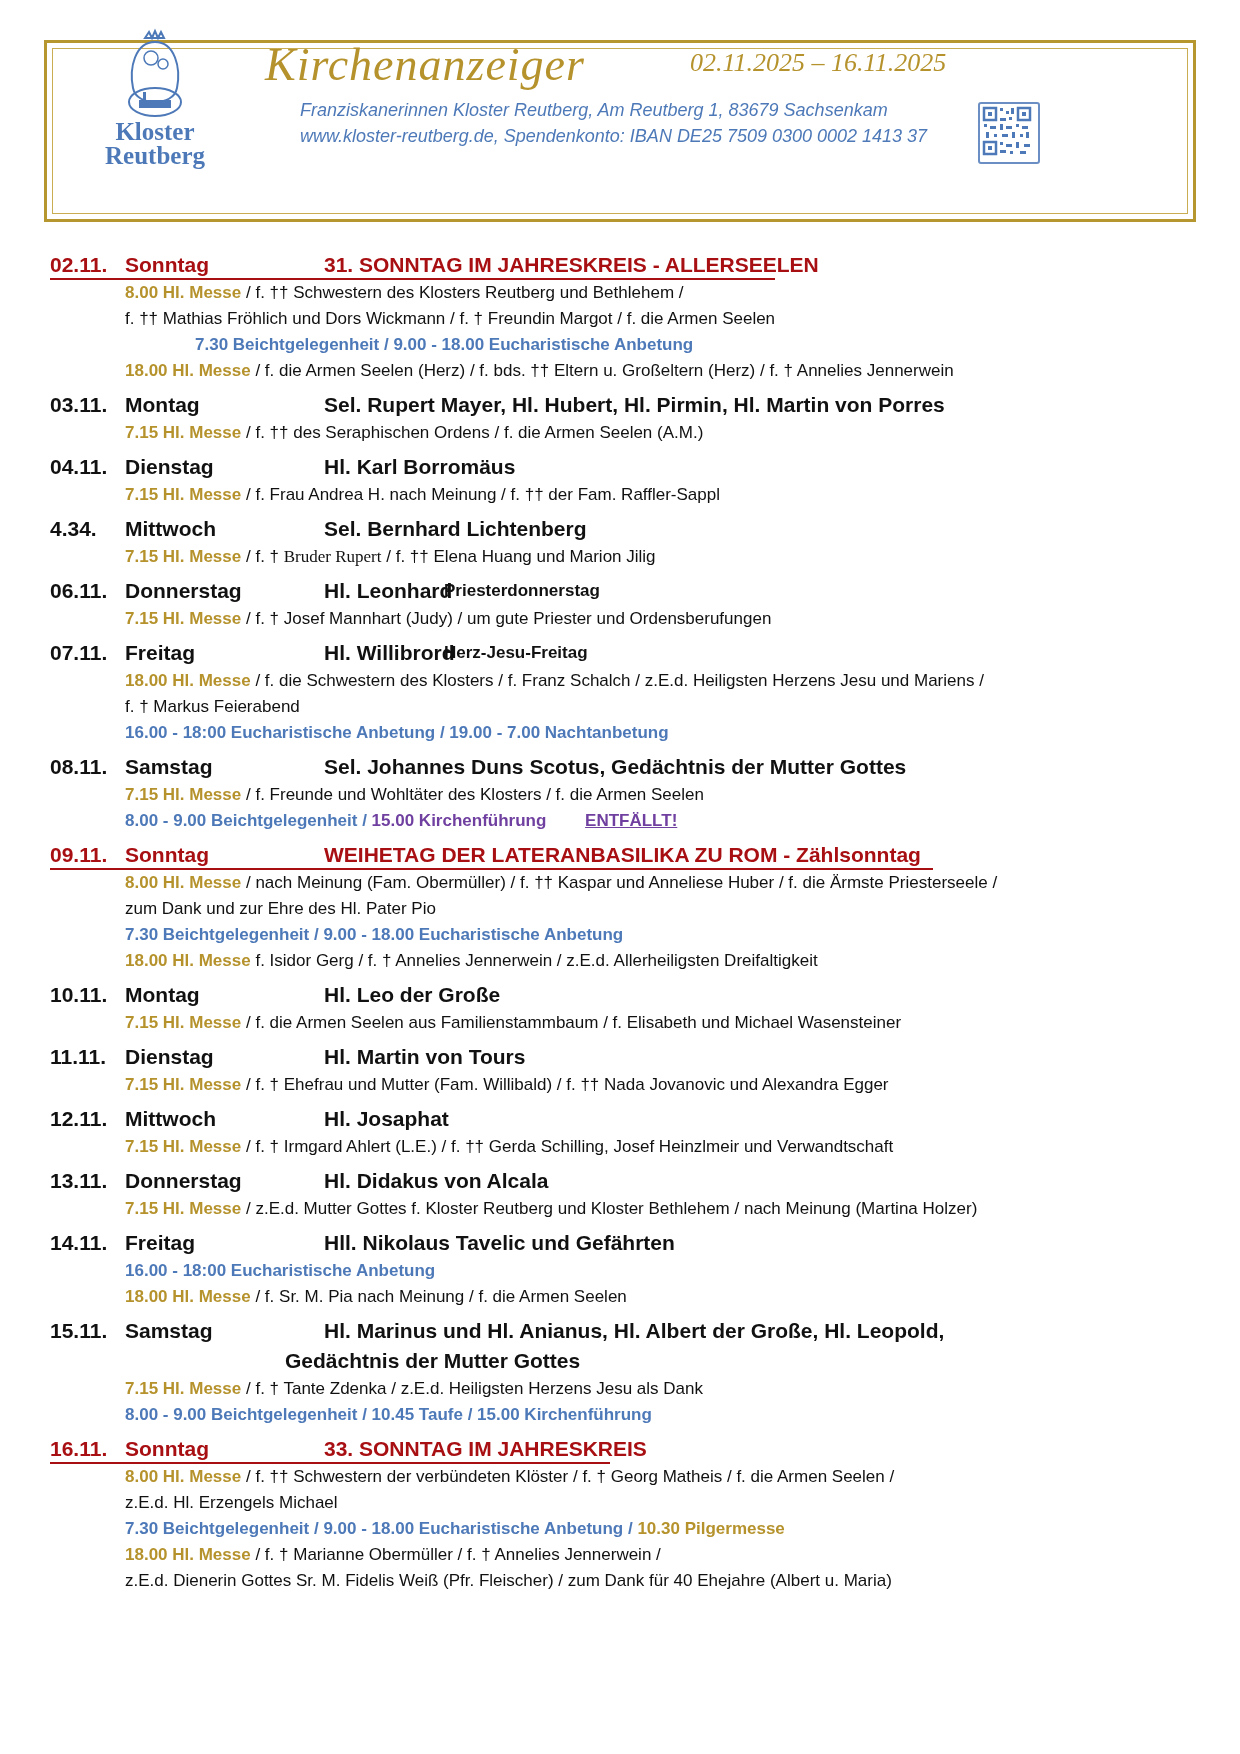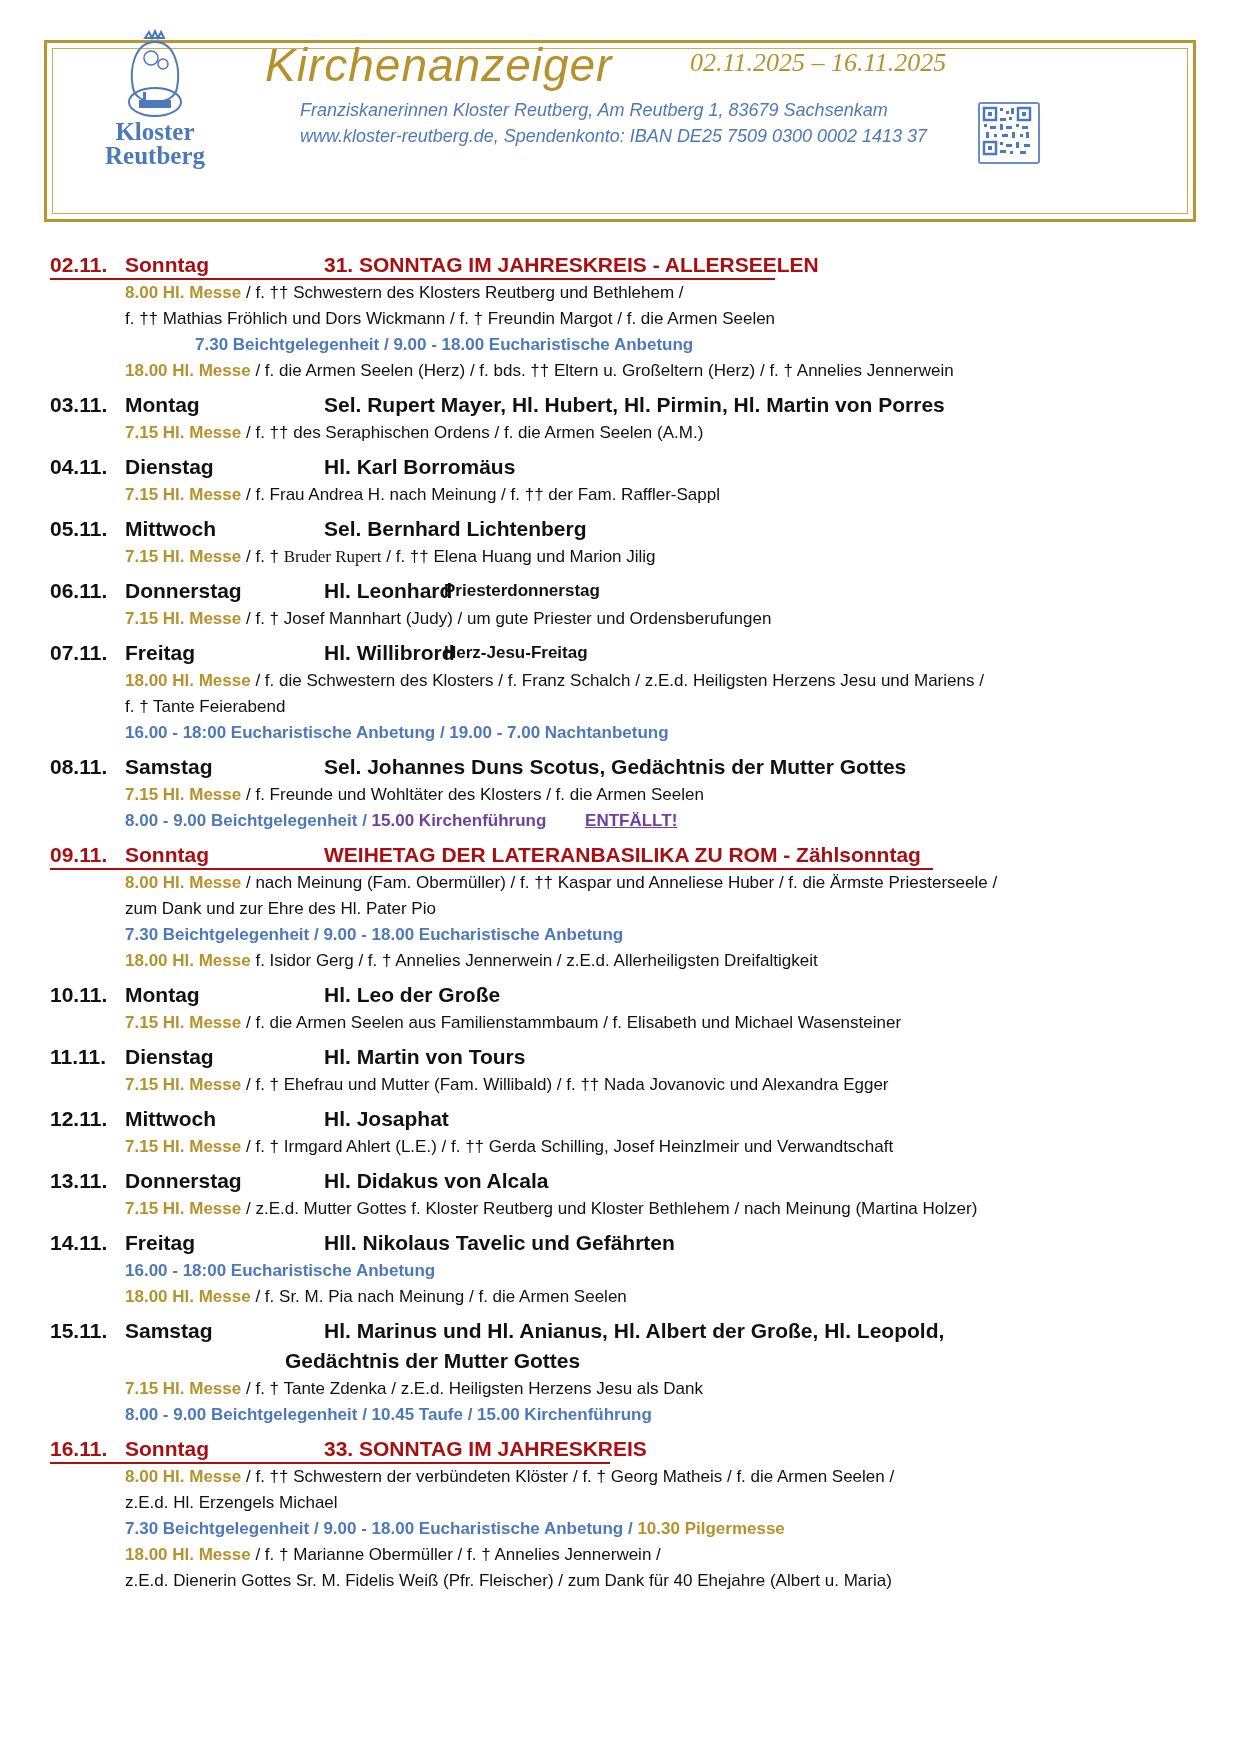--- a/index.html
+++ b/index.html
@@ -2,21 +2,21 @@
 <html><head>
 <meta charset="utf-8">
 <style>
   html, body { margin:0; padding:0; background:#fff; }
   body { width:1240px; height:1754px; position:relative; font-family:"Liberation Sans", "DejaVu Sans", sans-serif; color:#111; overflow:hidden; }
   .frame { position:absolute; left:44px; top:40px; width:1152px; height:182px; border:3px solid #b5962f; box-sizing:border-box; }
   .frame-inner { position:absolute; left:5px; top:5px; right:5px; bottom:5px; border:1px solid #c9ad52; }
   .logo { position:absolute; left:100px; top:28px; width:110px; text-align:center; }
   .logo svg { display:block; margin:0 auto; }
   .logo-text { color:#4d79b8; font-family:"Liberation Serif", "DejaVu Serif", serif; font-weight:bold; font-size:25px; line-height:24px; }
-  .title { position:absolute; left:265px; top:38px; font-family:Liberation Sans, sans-serif; font-style:italic; font-size:46px; color:#b5922c; letter-spacing:1px; }
+  .title { position:absolute; left:265px; top:38px; font-family:Liberation Serif, serif; font-style:italic; font-size:46px; color:#b5922c; letter-spacing:1px; }
   .dates { position:absolute; left:690px; top:48px; font-family:"Liberation Serif", "DejaVu Serif", serif; font-style:italic; font-size:26px; color:#b5922c; }
   .addr { position:absolute; left:300px; font-style:italic; font-size:18px; color:#4d79b8; }
   .addr1 { top:100px; }
   .addr2 { top:126px; }
   .qr { position:absolute; left:978px; top:102px; width:58px; height:58px; border:2px solid #6b8fc4; border-radius:3px; background:#fff; }
   .content { position:absolute; left:50px; top:250px; width:1150px; }
   .day { position:relative; margin-bottom:6px; }
   .head { position:relative; height:30px; font-weight:bold; font-size:21px; line-height:30px; }
   .head .date { position:absolute; left:0; }
   .head .wd { position:absolute; left:75px; }
@@ -120,21 +120,21 @@
     <div class="head">
       <span class="date">04.11.</span>
       <span class="wd">Dienstag</span>
       <span class="feast">Hl. Karl Borromäus</span>
     </div>
     <div class="line"><span class="gold">7.15 Hl. Messe</span><span> / f. Frau Andrea H. nach Meinung / f. †† der Fam. Raffler-Sappl</span></div>
   </div>
 
   <div class="day">
     <div class="head">
-      <span class="date">05.11.</span>
+      <span class="date">4.34.</span>
       <span class="wd">Mittwoch</span>
       <span class="feast">Sel. Bernhard Lichtenberg</span>
     </div>
     <div class="line"><span class="gold">7.15 Hl. Messe</span><span> / f. † </span><span class="serif">Bruder Rupert</span><span> / f. †† Elena Huang und Marion Jilig</span></div>
   </div>
 
   <div class="day">
     <div class="head">
       <span class="date">06.11.</span>
       <span class="wd">Donnerstag</span>
@@ -145,21 +145,21 @@
   </div>
 
   <div class="day">
     <div class="head">
       <span class="date">07.11.</span>
       <span class="wd">Freitag</span>
       <span class="feast">Hl. Willibrord</span>
       <span class="extra" style="left:394px">Herz-Jesu-Freitag</span>
     </div>
     <div class="line"><span class="gold">18.00 Hl. Messe</span><span> / f. die Schwestern des Klosters / f. Franz Schalch / z.E.d. Heiligsten Herzens Jesu und Mariens /</span></div>
-    <div class="line">f. † Tante Feierabend</div>
+    <div class="line">f. † Markus Feierabend</div>
     <div class="line blue">16.00 - 18:00 Eucharistische Anbetung  /  19.00 - 7.00 Nachtanbetung</div>
   </div>
 
   <div class="day">
     <div class="head">
       <span class="date">08.11.</span>
       <span class="wd">Samstag</span>
       <span class="feast">Sel. Johannes Duns Scotus, Gedächtnis der Mutter Gottes</span>
     </div>
     <div class="line"><span class="gold">7.15 Hl. Messe</span><span> / f. Freunde und Wohltäter des Klosters / f. die Armen Seelen</span></div>

